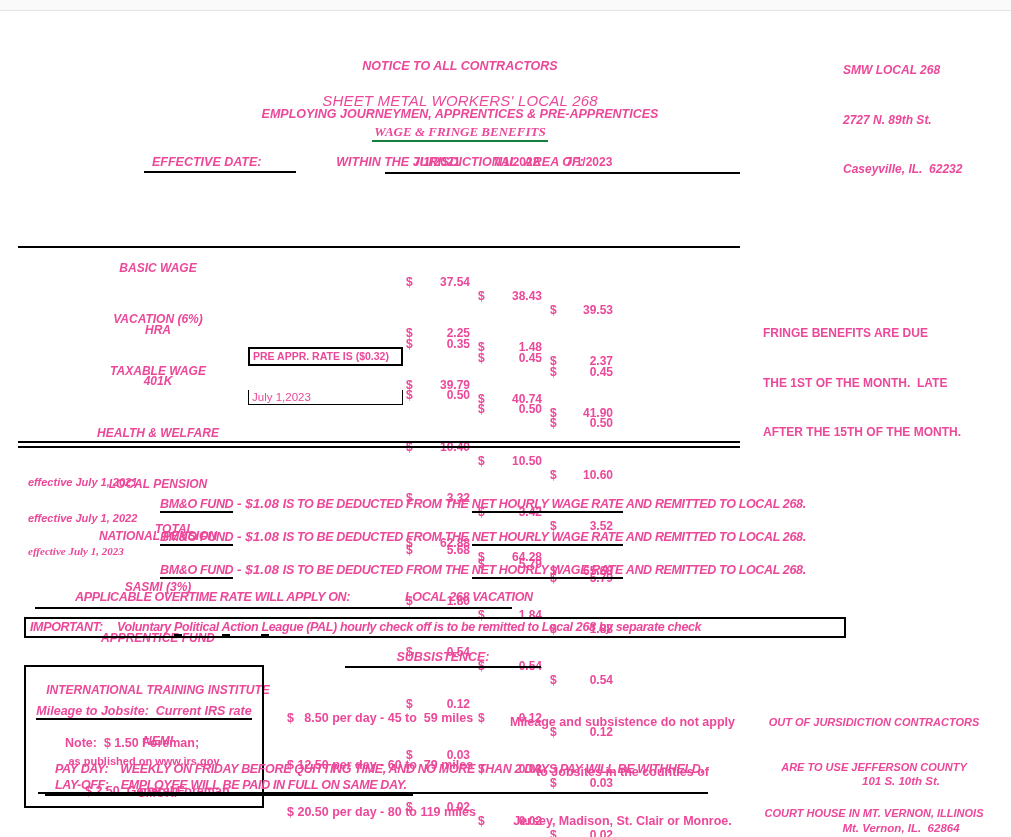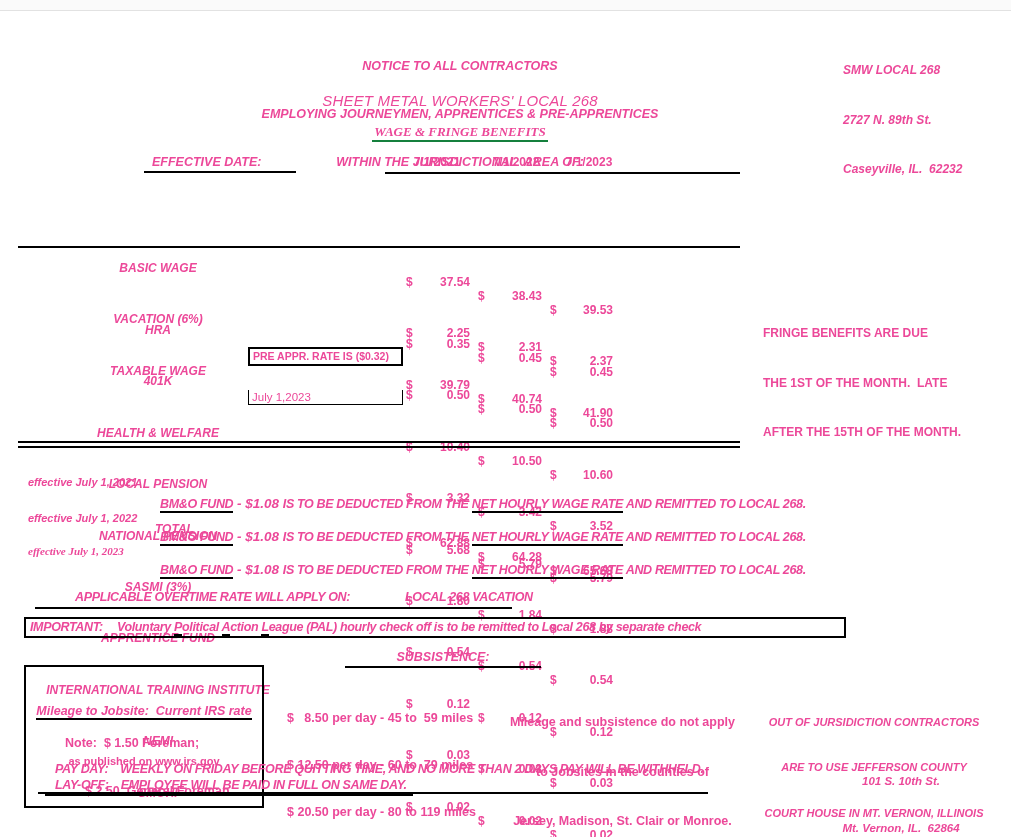--- a/index.html
+++ b/index.html
@@ -124,21 +124,21 @@
   <div class="abs rows" style="left:18px; top:197px;">
     <div class="frow">
       <div class="lbl">BASIC WAGE</div>
       <div class="m m1"><span>$</span><span>37.54</span></div>
       <div class="m m2"><span>$</span><span>38.43</span></div>
       <div class="m m3"><span>$</span><span>39.53</span></div>
     </div>
     <div class="frow">
       <div class="lbl">VACATION (6%)</div>
       <div class="m m1"><span>$</span><span>2.25</span></div>
-      <div class="m m2"><span>$</span><span>2.31</span></div>
+      <div class="m m2"><span>$</span><span>1.48</span></div>
       <div class="m m3"><span>$</span><span>2.37</span></div>
     </div>
     <div class="frow">
       <div class="lbl">TAXABLE WAGE</div>
       <div class="m m1"><span>$</span><span>39.79</span></div>
       <div class="m m2"><span>$</span><span>40.74</span></div>
       <div class="m m3"><span>$</span><span>41.90</span></div>
     </div>
   </div>
   <div class="abs hline" style="left:18px; top:246px; width:722px;"></div>

